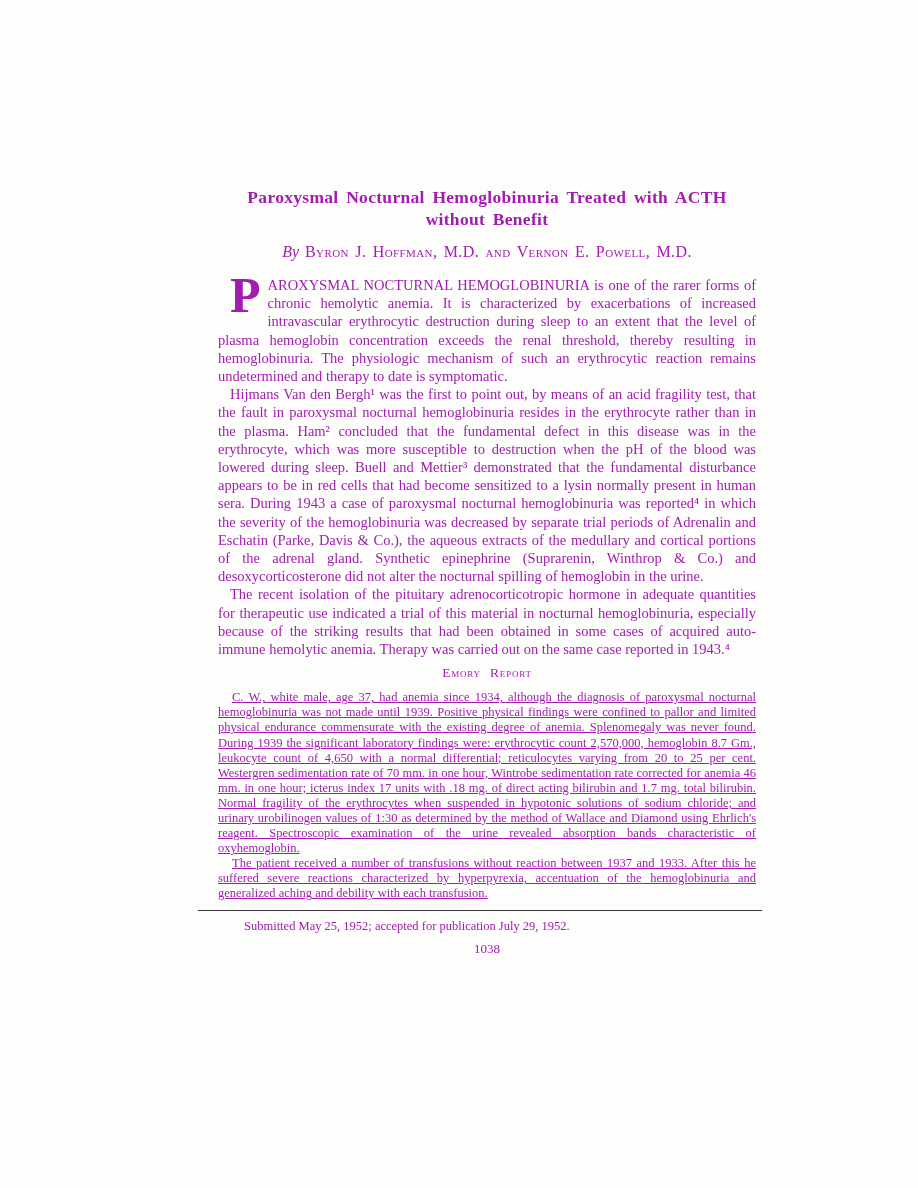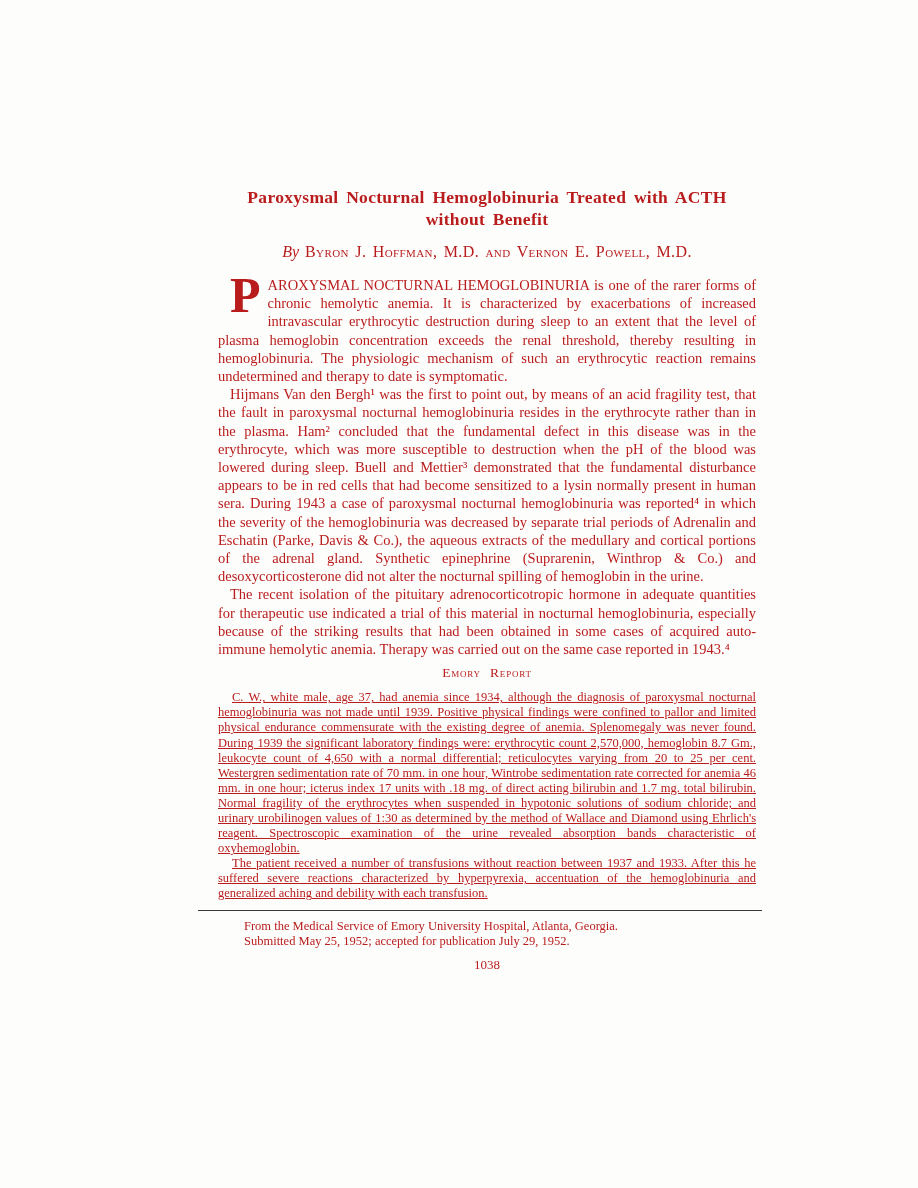--- a/index.html
+++ b/index.html
@@ -5,21 +5,21 @@
   html, body {
     margin: 0;
     padding: 0;
     background: #ffffff;
   }
   .page {
     position: relative;
     width: 918px;
     height: 1188px;
     background: #fdfdfc;
-    color: #b91c1c;
+    color: #a21caf;
     font-family: "Liberation Serif", "DejaVu Serif", serif;
     overflow: hidden;
   }
   .content {
     position: absolute;
     left: 218px;
     top: 186px;
     width: 538px;
   }
   .title {
@@ -119,20 +119,19 @@
     <h2 class="section-heading">Emory Report</h2>
 
     <div class="case-text">
       <p>C. W., white male, age 37, had anemia since 1934, although the diagnosis of paroxysmal nocturnal hemoglobinuria was not made until 1939. Positive physical findings were confined to pallor and limited physical endurance commensurate with the existing degree of anemia. Splenomegaly was never found. During 1939 the significant laboratory findings were: erythrocytic count 2,570,000, hemoglobin 8.7 Gm., leukocyte count of 4,650 with a normal differential; reticulocytes varying from 20 to 25 per cent. Westergren sedimentation rate of 70 mm. in one hour, Wintrobe sedimentation rate corrected for anemia 46 mm. in one hour; icterus index 17 units with .18 mg. of direct acting bilirubin and 1.7 mg. total bilirubin. Normal fragility of the erythrocytes when suspended in hypotonic solutions of sodium chloride; and urinary urobilinogen values of 1:30 as determined by the method of Wallace and Diamond using Ehrlich's reagent. Spectroscopic examination of the urine revealed absorption bands characteristic of oxyhemoglobin.</p>
       <p>The patient received a number of transfusions without reaction between 1937 and 1933. After this he suffered severe reactions characterized by hyperpyrexia, accentuation of the hemoglobinuria and generalized aching and debility with each transfusion.</p>
     </div>
 
     <hr class="footnote-rule">
 
     <div class="footnote">
-      <p>From the Medical Service of Emory University Hospital, Atlanta, Georgia.</p>
       <p>Submitted May 25, 1952; accepted for publication July 29, 1952.</p>
     </div>
 
     <div class="page-number">1038</div>
 
   </main>
 </div>
 
 </body></html>

